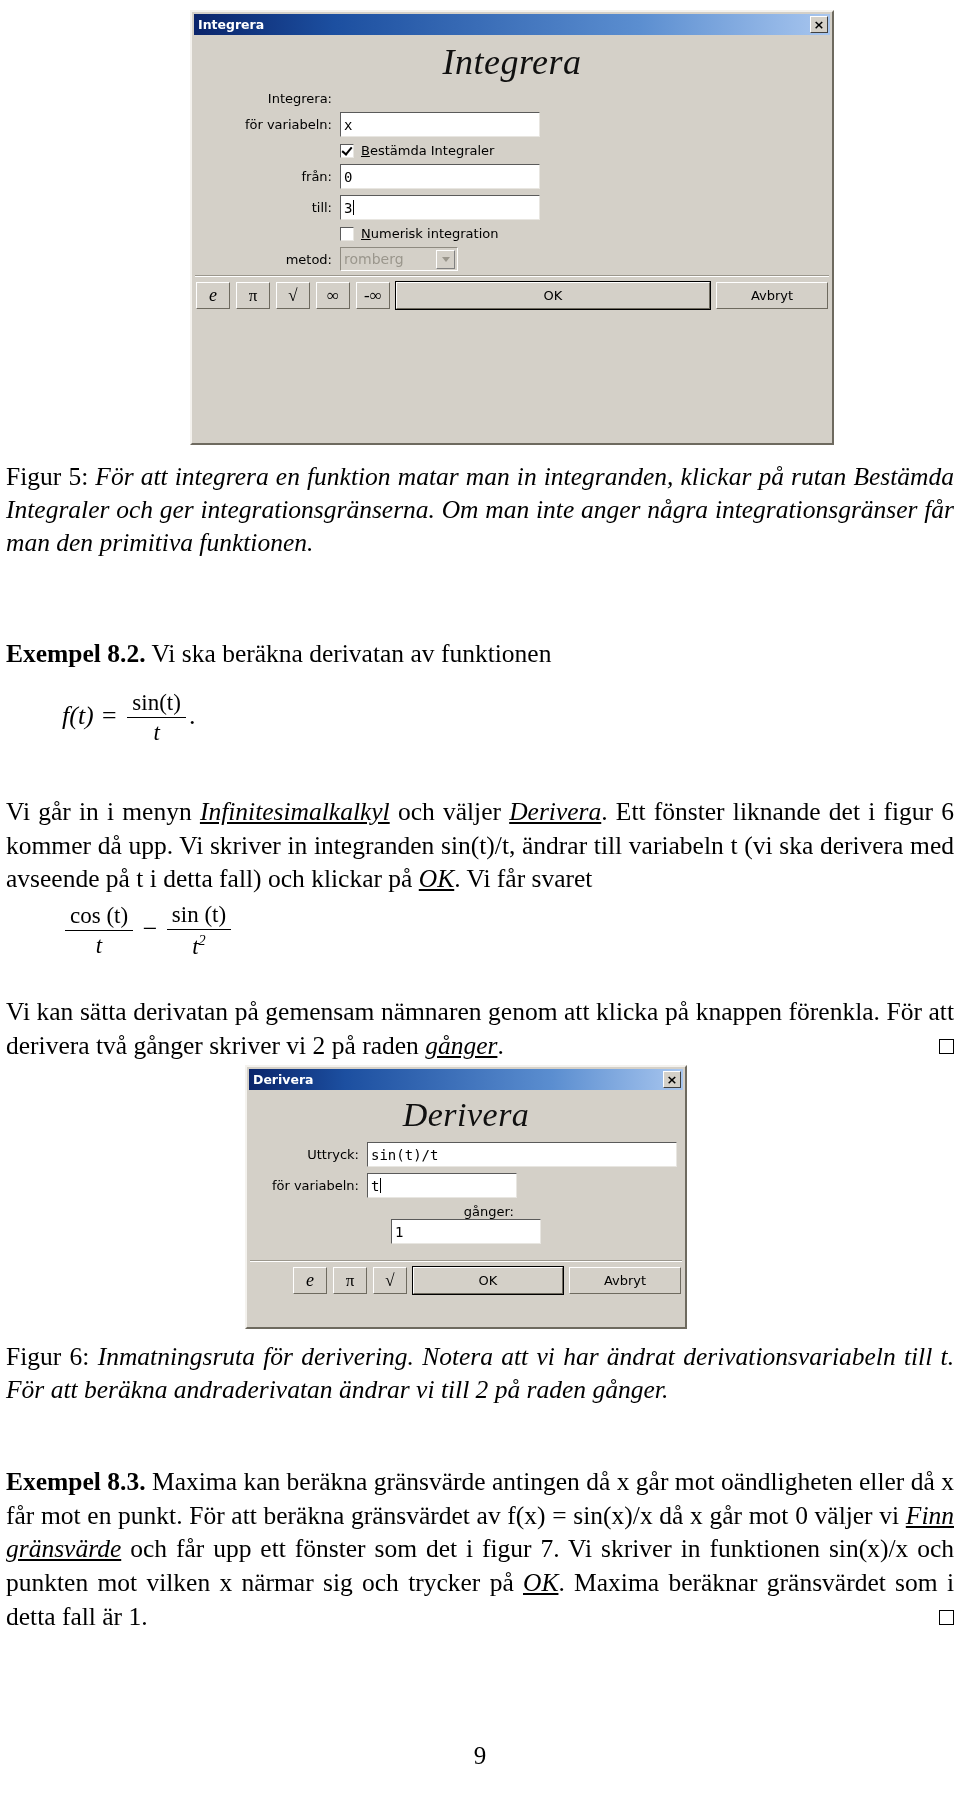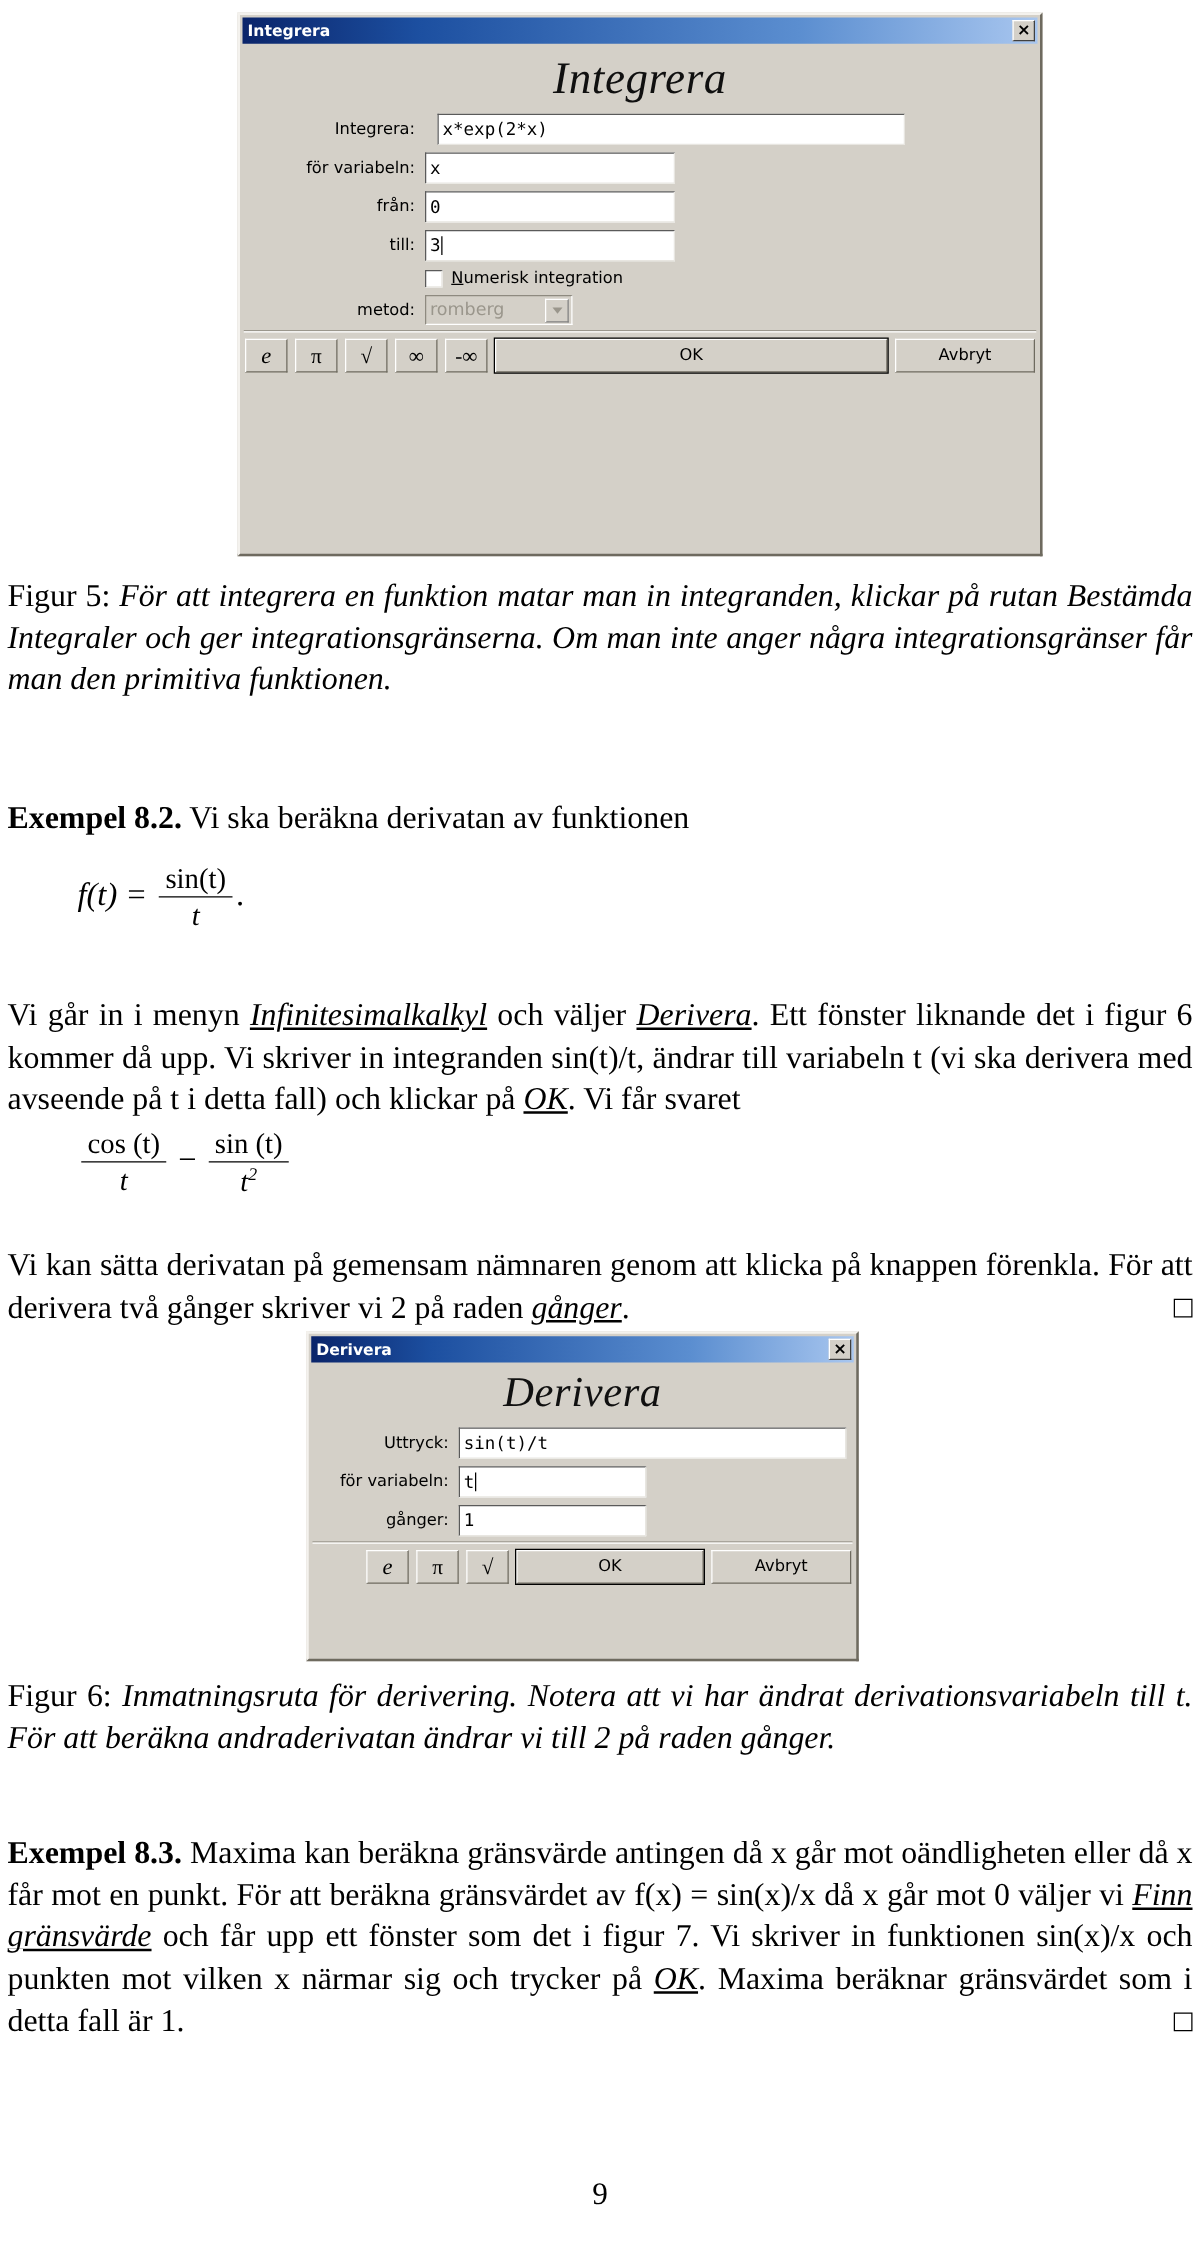--- a/index.html
+++ b/index.html
@@ -309,28 +309,31 @@
       <span class="ttl">Integrera</span>
       <div class="closebtn">×</div>
     </div>
 
     <div class="dlg-body">
 
       <div class="dlg-heading">Integrera</div>
 
       <div class="row">
         <div class="lbl" style="width:132px; padding-right:18px;">Integrera:</div>
-        <div class="field" style="width:374px;">x*exp(2*x)</div>
       </div>
 
       <div class="row">
         <div class="lbl" style="width:132px; padding-right:8px;">för variabeln:</div>
         <div class="field" style="width:200px;">x</div>
       </div>
 
+      <div class="chkrow" style="padding-left:140px;">
+        <div class="chk checked"></div>
+        <div class="chklabel"><u>B</u><span>estämda Integraler</span></div>
+      </div>
 
       <div class="row">
         <div class="lbl" style="width:132px; padding-right:8px;">från:</div>
         <div class="field" style="width:200px;">0</div>
       </div>
 
       <div class="row">
         <div class="lbl" style="width:132px; padding-right:8px;">till:</div>
         <div class="field" style="width:200px;">
             <span>3</span>
@@ -421,21 +424,21 @@
       </div>
 
       <div class="row">
         <div class="lbl" style="width:104px; padding-right:8px;">för variabeln:</div>
         <div class="field" style="width:150px;">
             <span>t</span>
             <span class="caret"></span>
           </div>
       </div>
 
-      <div class="row" style="margin-bottom:4px;">
+      <div class="row" style="margin-bottom:16px;flex-direction:column;">
         <div class="lbl" style="width:104px; padding-right:8px;">gånger:</div>
         <div class="field" style="width:150px;">1</div>
       </div>
 
     </div>
 
     <div class="sepline"></div>
 
     <div class="btnrow" style="padding-left:46px;">
       <div class="btn sym e">e</div>

